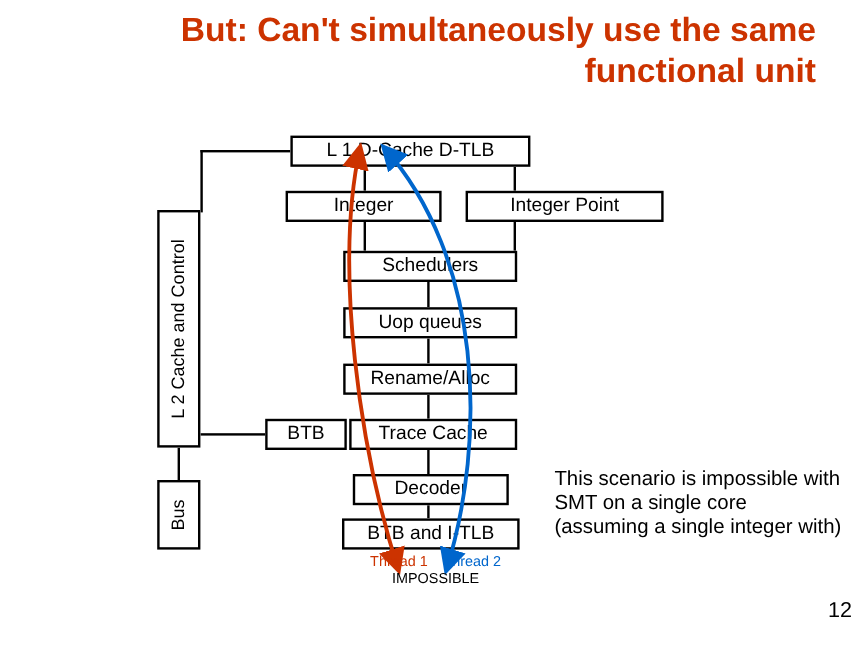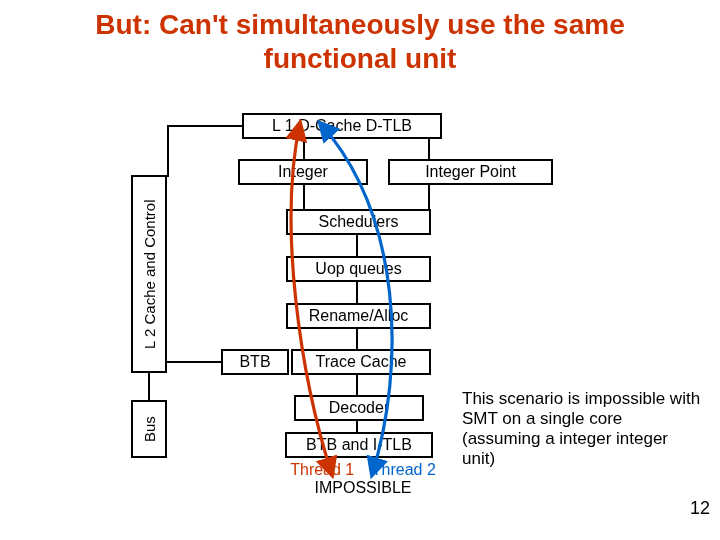--- a/index.html
+++ b/index.html
@@ -6,21 +6,21 @@
   body {
     margin: 0;
     width: 720px;
     height: 540px;
     font-family: Arial, Helvetica, sans-serif;
     background: #fff;
     position: relative;
     overflow: hidden;
   }
   .title {
-    text-align: center;
+    text-align: right;
     color: #cc3300;
     font-size: 28px;
     font-weight: bold;
     padding: 8px 40px 0 40px;
     line-height: 1.2;
   }
   .stage {
     position: absolute;
     top: 105px;
     left: 0;
@@ -59,21 +59,21 @@
   .conn {
     position: absolute;
     background: #000;
   }
 
   .footer-threads {
     position: absolute;
     left: 258px; top: 356px;
     width: 210px;
     text-align: center;
-    font-size: 16px;
+    font-size: 12px;
   }
   .t1 { color: #cc3300; }
   .t2 { color: #0066cc; }
   .imp { display: block; }
 
   .note {
     position: absolute;
     left: 462px;
     top: 284px;
     width: 240px;
@@ -156,16 +156,16 @@
     <path d="M 372 370 C 406 260, 402 110, 320 18" fill="none" stroke="#0066cc" stroke-width="3.2" marker-start="url(#as2)" marker-end="url(#ah2)"></path>
   </svg>
 
   <div class="footer-threads">
     <span class="t1">Thread 1</span>
     &nbsp;&nbsp;
     <span class="t2">Thread 2</span>
     <span class="imp">IMPOSSIBLE</span>
   </div>
 
-  <div class="note">This scenario is impossible with SMT on a single core (assuming a integer integer unit)</div>
+  <div class="note">This scenario is impossible with SMT on a single core (assuming a single integer with)</div>
 
   <div class="slide-num">12</div>
 </div>
 
 </body></html>

